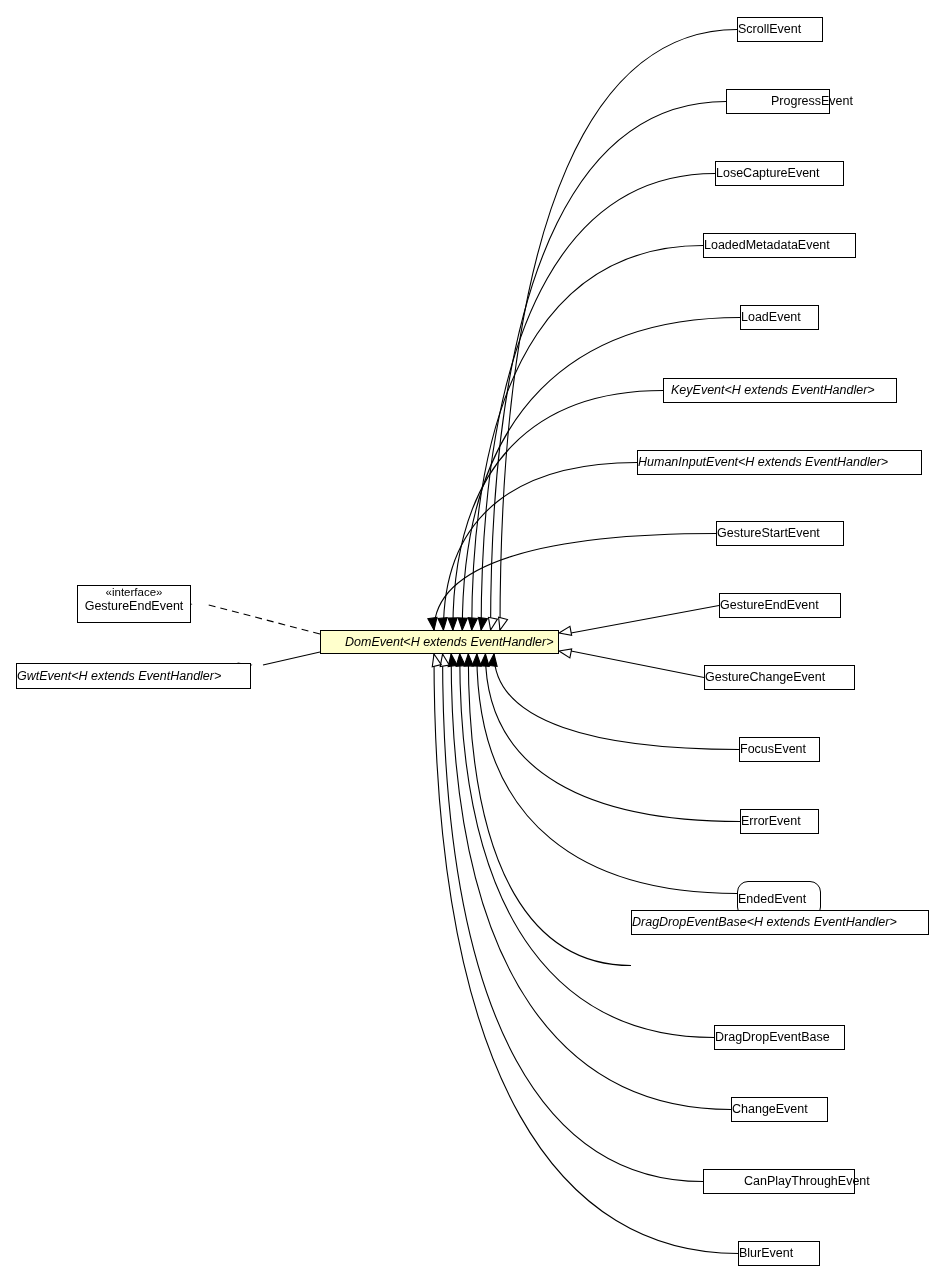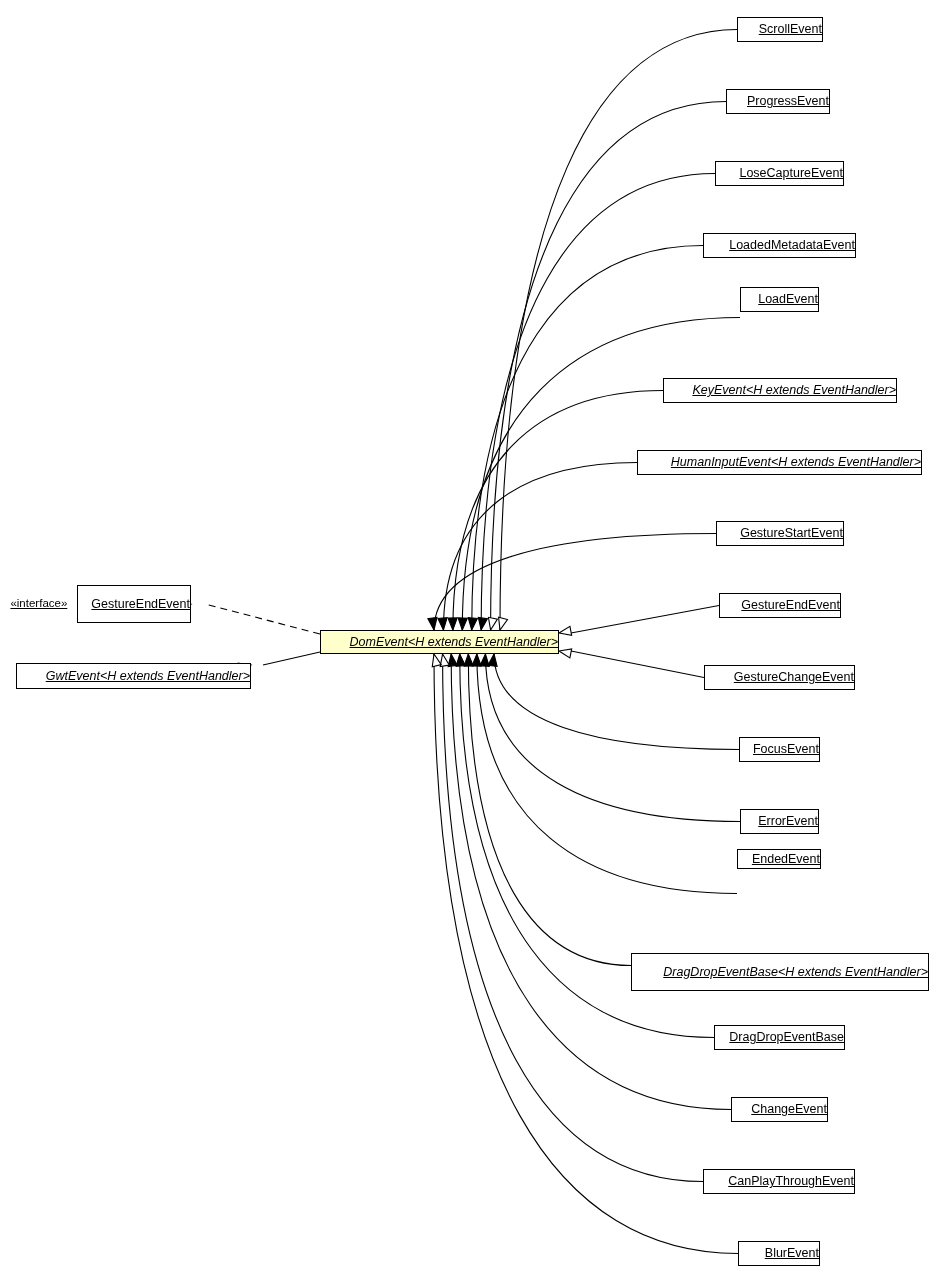--- a/index.html
+++ b/index.html
@@ -1,25 +1,25 @@
 <!DOCTYPE html>
 <html><head>
 <meta charset="utf-8">
 <style>
   html,body{margin:0;padding:0;background:#ffffff;}
   body{width:945px;height:1283px;position:relative;overflow:hidden;
        font-family:"Liberation Sans",sans-serif;}
   #diagram{position:absolute;left:0;top:0;width:945px;height:1283px;}
   .node{position:absolute;box-sizing:border-box;border:1px solid #000000;
-        background:#ffffff;display:flex;align-items:center;justify-content:flex-end;
-        text-align:center;color:#000000;line-height:1.15;text-decoration:underline;}
+        background:#ffffff;display:flex;align-items:center;justify-content:flex-start;
+        text-align:center;color:#000000;line-height:1.15;}
   .node .label{display:block;white-space:nowrap;font-size:12.5px;}
   .node.abstract .label{font-style:italic;}
   .node.central{background:#ffffcc;padding-left:24px;}
-  .node.iface{flex-direction:row;gap:24px;}
+  .node.iface{flex-direction:column;}
   .node.iface .stereo{display:block;font-size:11.5px;white-space:nowrap;}
   svg{position:absolute;left:0;top:0;width:945px;height:1283px;
       pointer-events:none;overflow:visible;}
   .edge{fill:none;stroke:#000000;stroke-width:1.1;}
   .edge.dashed{stroke-dasharray:7,5;}
   .ahead{fill:#ffffff;stroke:#000000;stroke-width:1.1;stroke-linejoin:miter;}
   .ahead.solid{fill:#000000;}
 </style>
 </head>
 <body>
@@ -77,27 +77,27 @@
       </div>
       <div class="node abstract" style="left: 16px; top: 663px; width: 235px; height: 26px;">
         <span class="label">GwtEvent&lt;H extends EventHandler&gt;</span>
       </div>
       <div class="node" style="left: 737px; top: 17px; width: 86px; height: 25px;">
         <span class="label">ScrollEvent</span>
       </div>
       <div class="node" style="left: 726px; top: 89px; width: 104px; height: 25px; padding-left: 44px;">
         <span class="label">ProgressEvent</span>
       </div>
-      <div class="node" style="left: 715px; top: 161px; width: 129px; height: 25px; padding-left: 48px;">
+      <div class="node" style="left: 715px; top: 161px; width: 129px; height: 25px;">
         <span class="label">LoseCaptureEvent</span>
       </div>
       <div class="node" style="left: 703px; top: 233px; width: 153px; height: 25px;">
         <span class="label">LoadedMetadataEvent</span>
       </div>
-      <div class="node" style="left: 740px; top: 287px; width: 79px; height: 25px;">
+      <div class="node" style="left: 740px; top: 305px; width: 79px; height: 25px;">
         <span class="label">LoadEvent</span>
       </div>
       <div class="node abstract" style="left: 663px; top: 378px; width: 234px; height: 25px; padding-left: 7px;">
         <span class="label">KeyEvent&lt;H extends EventHandler&gt;</span>
       </div>
       <div class="node abstract" style="left: 637px; top: 450px; width: 285px; height: 25px;">
         <span class="label">HumanInputEvent&lt;H extends EventHandler&gt;</span>
       </div>
       <div class="node" style="left: 716px; top: 521px; width: 128px; height: 25px;">
         <span class="label">GestureStartEvent</span>
@@ -107,24 +107,24 @@
       </div>
       <div class="node" style="left: 704px; top: 665px; width: 151px; height: 25px;">
         <span class="label">GestureChangeEvent</span>
       </div>
       <div class="node" style="left: 739px; top: 737px; width: 81px; height: 25px;">
         <span class="label">FocusEvent</span>
       </div>
       <div class="node" style="left: 740px; top: 809px; width: 79px; height: 25px;">
         <span class="label">ErrorEvent</span>
       </div>
-      <div class="node" style="left: 737px; top: 849px; width: 84px; height: 20px;">
+      <div class="node" style="left: 737px; top: 881px; width: 84px; height: 37px; border-radius: 11px;">
         <span class="label">EndedEvent</span>
       </div>
-      <div class="node abstract" style="left: 631px; top: 953px; width: 298px; height: 38px;">
+      <div class="node abstract" style="left: 631px; top: 910px; width: 298px; height: 25px;">
         <span class="label">DragDropEventBase&lt;H extends EventHandler&gt;</span>
       </div>
       <div class="node" style="left: 714px; top: 1025px; width: 131px; height: 25px;">
         <span class="label">DragDropEventBase</span>
       </div>
       <div class="node" style="left: 731px; top: 1097px; width: 97px; height: 25px;">
         <span class="label">ChangeEvent</span>
       </div>
       <div class="node" style="left: 703px; top: 1169px; width: 152px; height: 25px; padding-left: 40px;">
         <span class="label">CanPlayThroughEvent</span>

